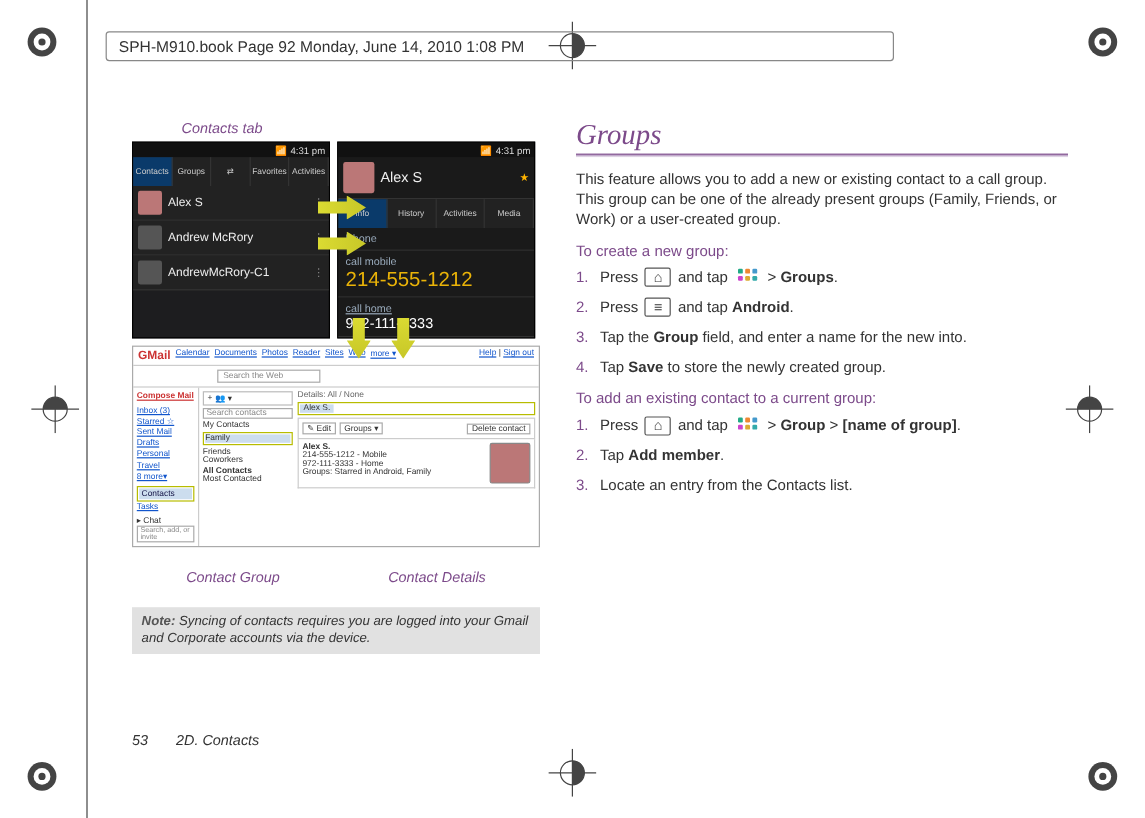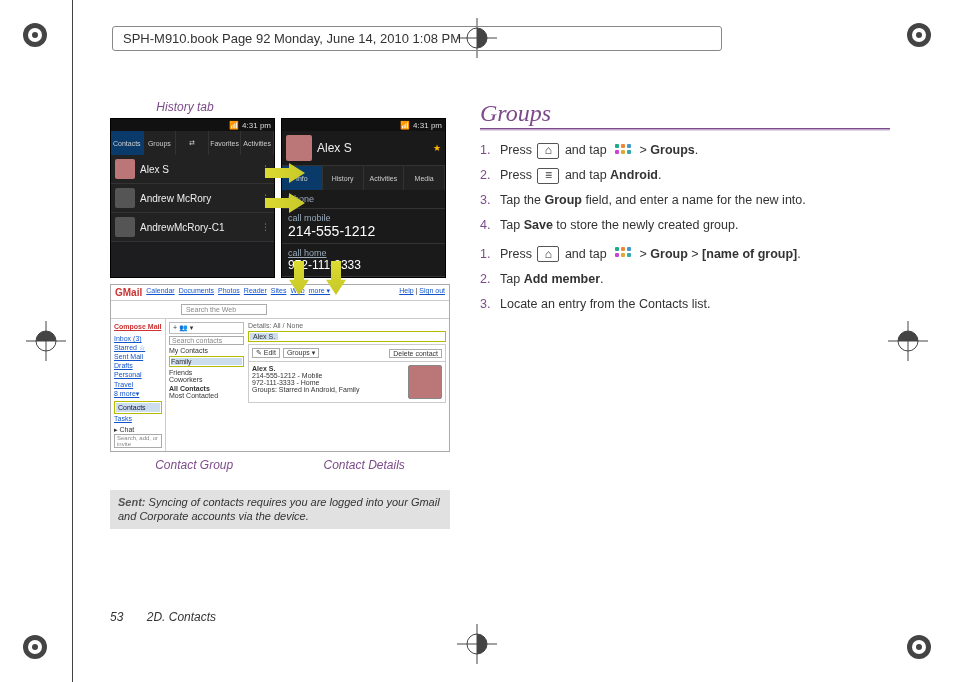--- a/index.html
+++ b/index.html
@@ -34,22 +34,22 @@
   .croptarget.bottom { bottom: 18px; left: 50%; transform: translateX(-50%); }
   
   .vline {
     position: absolute;
     left: 72px; top: 0; bottom: 0;
     width: 0; border-left: 1px solid #444;
   }
   
   .book-header {
     position: absolute;
-    left: 112px; top: 26px;
-    width: 610px;
+    left: 88px; top: 26px;
+    width: 657px;
     border: 0.5px solid #888;
     border-radius: 3px;
     padding: 4px 10px;
     font-size: 13px;
     color: #333;
   }
   
   .page {
     position: absolute;
     left: 110px; top: 100px;
@@ -164,21 +164,21 @@
   }
   .gmailside a{color:#1155cc;display:block;text-decoration:underline;line-height:1.3;}
   .gmailmain { flex:1; padding:3px; position:relative;}
   .highlightbox { border:1px solid #b7bc00; padding:1px;}
   .botlabels {
     display:flex;
     justify-content: space-around;
     font-style: italic;
     color: #7c4a8a;
     font-size: 12px;
-    margin-top: 6px;
+    margin-top: 18px;
   }
   .notebox {
     margin-top: 18px;
     background: #e1e1e1;
     padding: 6px 8px;
     font-size: 11px;
     color: #333;
     font-style: italic;
     line-height: 1.25;
   }
@@ -316,21 +316,21 @@
     </svg></div>
 
 <div class="vline"></div>
 
 <div class="book-header">SPH-M910.book  Page 92  Monday, June 14, 2010  1:08 PM</div>
 
 <div class="page">
 
   <div class="leftcol">
     <div class="toplabels">
-      <div class="l1">History tab</div>
+      <div class="l1">Contacts tab</div>
     </div>
 
     <div class="phonegrid" style="position:relative;">
 
       <div class="phone">
         <div class="statusbar">
             <span>📶</span>
             <span>4:31 pm</span>
           </div>
         <div class="tabbar">
@@ -367,21 +367,21 @@
             <span class="name" style="font-size:12px;">Alex S</span>
             <span style="margin-left:auto;color:#ffb400;">★</span>
           </div>
         <div class="tabbar">
           <div class="tabitem active">Info</div>
           <div class="tabitem">History</div>
           <div class="tabitem">Activities</div>
           <div class="tabitem">Media</div>
         </div>
         <div class="phone2row" style="color:#9ab;">Phone</div>
-        <div class="phone2row"><span style="color:#9ab;">call mobile</span><br><span style="font-size:14px;color:#ffffff;">214-555-1212</span></div>
+        <div class="phone2row"><span style="color:#9ab;">call mobile</span><br><span style="font-size:17px;color:#eab308;">214-555-1212</span></div>
         <div class="phone2row"><span style="color:#9ab;text-decoration:underline;">call home</span><br><span style="font-size:12px;color:#fff;">972-111-3333</span></div>
       </div>
 
       <div class="arrow" style="position:absolute;left:155px;top:45px;"></div>
       <div class="arrow" style="position:absolute;left:155px;top:75px;"></div>
     </div>
 
     <div class="gmailshot">
       <div class="arrow-down" style="left:215px;top:-24px;"></div>
       <div class="arrow-down" style="left:178px;top:-24px;"></div>
@@ -464,45 +464,48 @@
         </div>
       </div>
     </div>
 
     <div class="botlabels">
       <span>Contact Group</span>
       <span>Contact Details</span>
     </div>
 
     <div class="notebox">
-      <span class="nl">Sent:</span>
+      <span class="nl">Note:</span>
       <span>Syncing of contacts requires you are logged into your Gmail and Corporate accounts via the device.</span>
     </div>
   </div>
 
   <div class="rightcol">
     <div class="h2">Groups</div>
     <div class="h2rule"></div>
 
-
+    <p class="para">This feature allows you to add a new or existing contact to a call group. This group can be one of the already present groups (Family, Friends, or Work) or a user-created group.</p>
+
+    <p class="subhead">To create a new group:</p>
     <ol class="steps">
       <li>
         <span>Press </span><span class="iconbtn">⌂</span><span> and tap </span><span class="iconapps"></span><span> &gt; </span><span class="bold">Groups</span><span>.</span>
       </li>
       <li>
         <span>Press </span><span class="iconbtn">≡</span><span> and tap </span><span class="bold">Android</span><span>.</span>
       </li>
       <li>
         <span>Tap the </span><span class="bold">Group</span><span> field, and enter a name for the new into.</span>
       </li>
       <li>
         <span>Tap </span><span class="bold">Save</span><span> to store the newly created group.</span>
       </li>
     </ol>
 
+    <p class="subhead">To add an existing contact to a current group:</p>
     <ol class="steps">
       <li>
         <span>Press </span><span class="iconbtn">⌂</span><span> and tap </span><span class="iconapps"></span><span> &gt; </span><span class="bold">Group</span><span> &gt; </span><span class="bold">[name of group]</span><span>.</span>
       </li>
       <li>
         <span>Tap </span><span class="bold">Add member</span><span>.</span>
       </li>
       <li>Locate an entry from the Contacts list.</li>
     </ol>
   </div>

